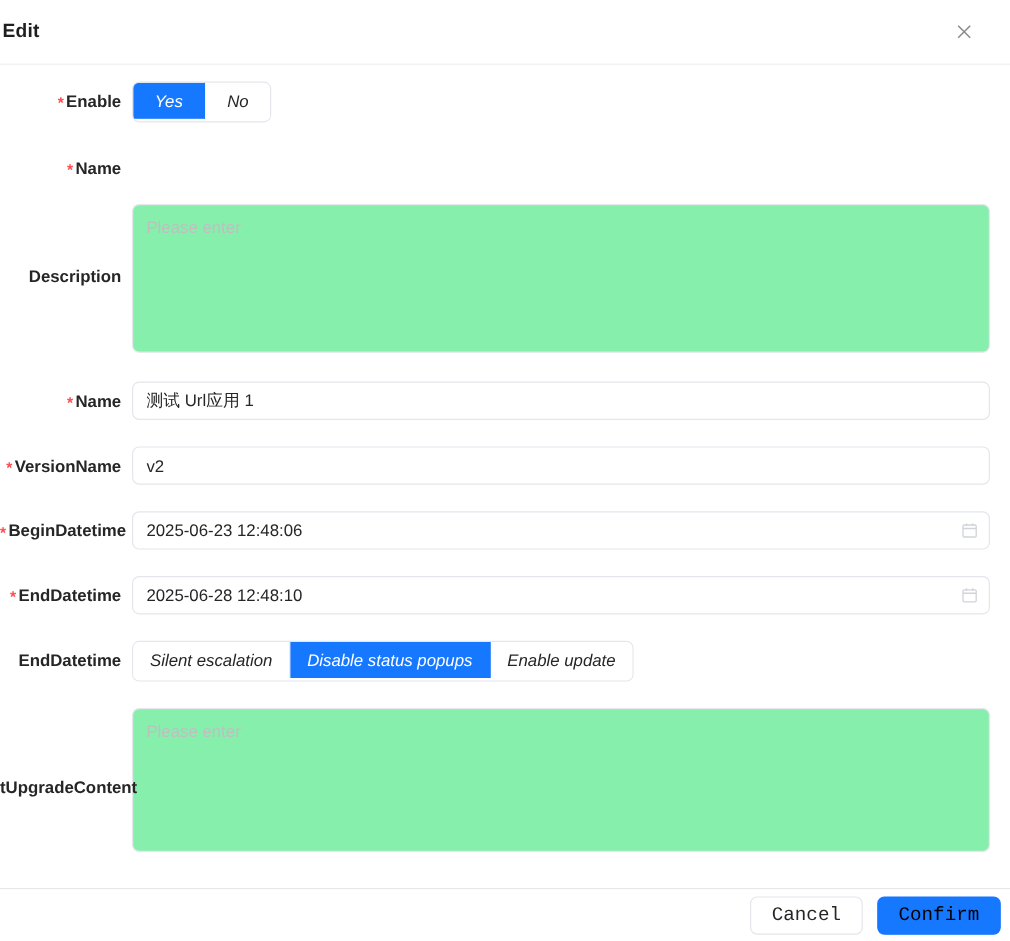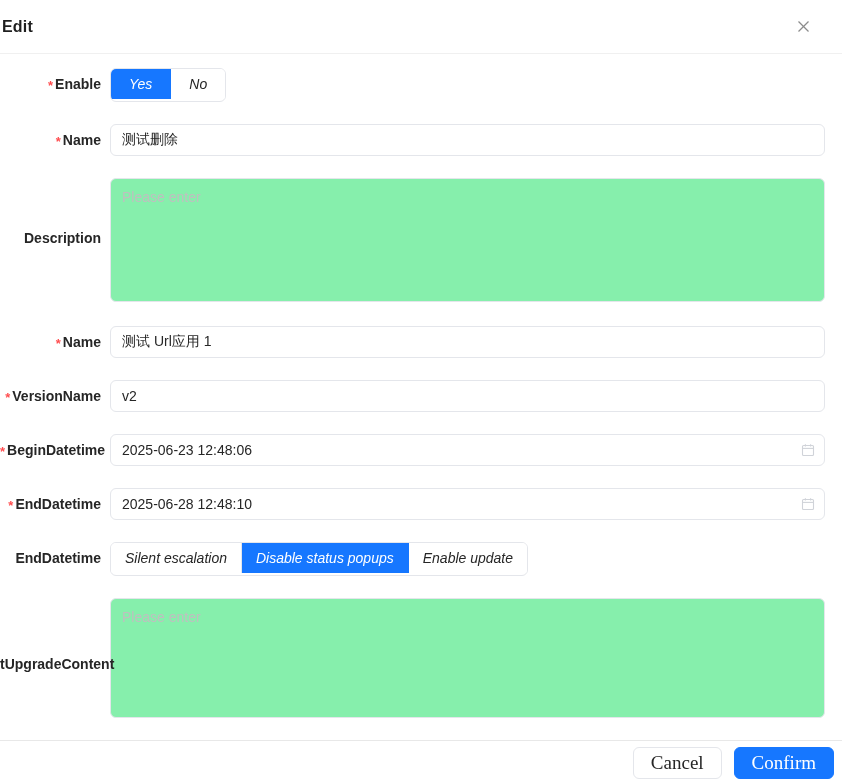--- a/index.html
+++ b/index.html
@@ -200,39 +200,39 @@
     display: flex;
     align-items: center;
     justify-content: flex-end;
     padding-right: 8px;
     box-sizing: border-box;
     background: #ffffff;
   }
   .btn {
     height: 32px;
     border-radius: 6px;
-    font-size: 19px;
-    font-family: Liberation Serif, serif;
+    font-size: 16px;
+    font-family: Liberation Mono, monospace;
     padding: 0 17px;
     cursor: pointer;
     display: inline-flex;
     align-items: center;
     justify-content: center;
     box-sizing: border-box;
   }
   .btn-default {
     background: #ffffff;
     border: 1px solid #e4e6eb;
     color: #262626;
     margin-right: 12px;
   }
   .btn-primary {
     background: #1677ff;
     border: 1px solid #1677ff;
-    color: #ffffff;
+    color: #000000;
   }
 </style>
 </head>
 <body>
 
 <div class="modal">
 
   <div class="modal-header">
     <div class="modal-title">Edit</div>
     <div class="header-spacer"></div>
@@ -251,23 +251,20 @@
       <div class="field-control">
         <div class="segmented yesno">
           <div class="segment active">Yes</div>
           <div class="segment">No</div>
         </div>
       </div>
     </div>
 
     <div class="form-row">
       <div class="field-label"><span class="req">*</span><span>Name</span></div>
-      <div class="field-control">
-        <input class="text-input" type="text" value="测试删除" style="">
-      </div>
     </div>
 
     <div class="form-row row-textarea">
       <div class="field-label label-align-textarea"><span>Description</span></div>
       <div class="field-control">
         <textarea class="text-area ta-description" placeholder="Please enter" style=""></textarea>
       </div>
     </div>
 
     <div class="form-row">

